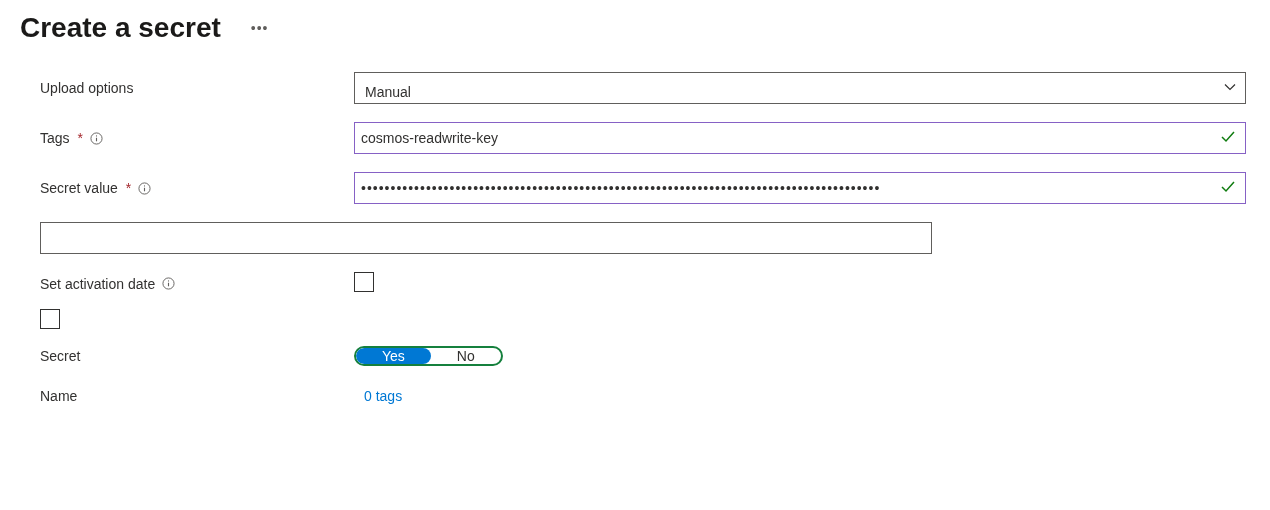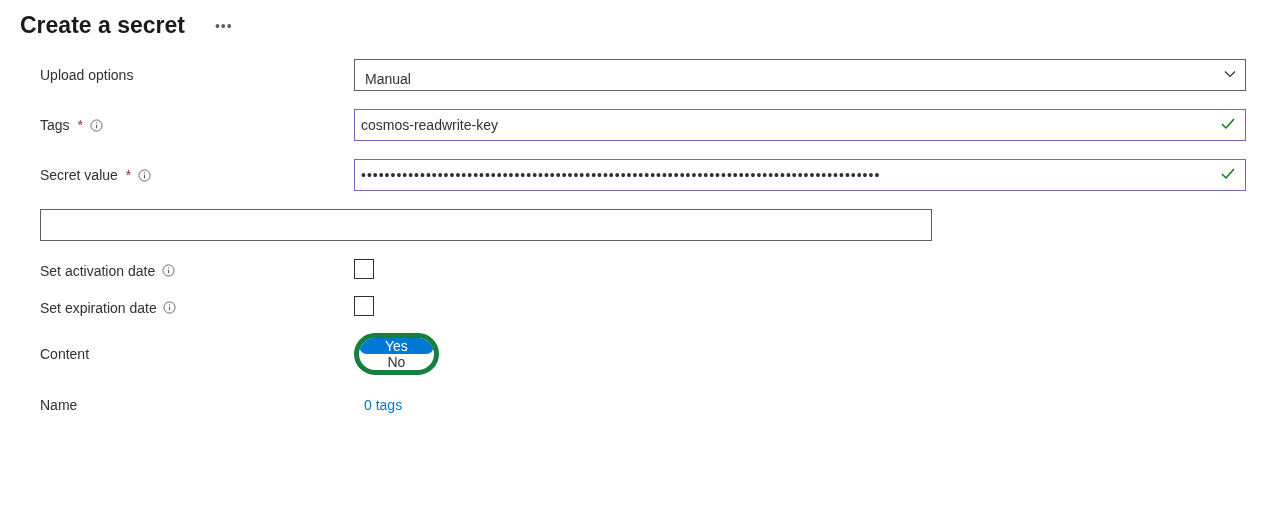--- a/index.html
+++ b/index.html
@@ -14,38 +14,39 @@
       height: 510px;
       color: #323130;
       font-size: 14px;
     }
     .header {
       display: flex;
       align-items: center;
       padding: 12px 20px 0 20px;
     }
     .page-title {
-      font-size: 23px;
+      font-size: 28px;
       font-weight: 600;
       color: #1b1a19;
     }
     .more-btn {
       margin-left: 30px;
       font-size: 14px;
       color: #605e5c;
       cursor: pointer;
       letter-spacing: 1px;
     }
     .form {
       padding: 20px 24px 0 40px;
     }
     .form-row {
       display: flex;
       align-items: center;
       margin-bottom: 18px;
+      margin-top: 8px;
     }
     .label-cell {
       width: 314px;
       display: flex;
       align-items: center;
       gap: 6px;
       color: #323130;
     }
     .required {
       color: #a4262c;
@@ -129,25 +130,24 @@
     .checkbox {
       width: 20px;
       height: 20px;
       border: 1px solid #323130;
       background: #ffffff;
       cursor: pointer;
       display: inline-block;
     }
     .toggle-group {
       display: inline-flex;
-      border: 5px solid #15803d;
+      border: 2px solid #15803d;
       border-radius: 999px;
       overflow: hidden;
-      height: 42px;
-      flex-direction: column;
+      height: 20px;
     }
     .toggle-btn {
       border: none;
       background: transparent;
       padding: 0 26px;
       font-size: 14px;
       font-family: inherit;
       cursor: pointer;
       color: #323130;
       display: flex;
@@ -264,38 +264,28 @@
             <path d="M7 6.2 L7 10" stroke-width="1.2"></path>
           </svg>
       </span>
     </div>
     <div class="control-cell">
       <span class="checkbox"></span>
     </div>
   </div>
 
   <div class="form-row row-tight">
-    <div class="label-cell">
-      <span>Set expiration date</span>
-      <span class="info-icon">
-        <svg viewBox="0 0 14 14" fill="none" stroke="currentColor" stroke-width="1">
-            <circle cx="7" cy="7" r="6"></circle>
-            <circle cx="7" cy="4.2" r="0.6" fill="currentColor" stroke="none"></circle>
-            <path d="M7 6.2 L7 10" stroke-width="1.2"></path>
-          </svg>
-      </span>
-    </div>
     <div class="control-cell">
       <span class="checkbox"></span>
     </div>
   </div>
 
   <div class="form-row row-enabled">
     <div class="label-cell">
-      <span>Content</span>
+      <span>Secret</span>
     </div>
     <div class="control-cell">
       <div class="toggle-group">
         <button class="toggle-btn active">Yes</button>
         <button class="toggle-btn">No</button>
       </div>
     </div>
   </div>
 
   <div class="form-row">

